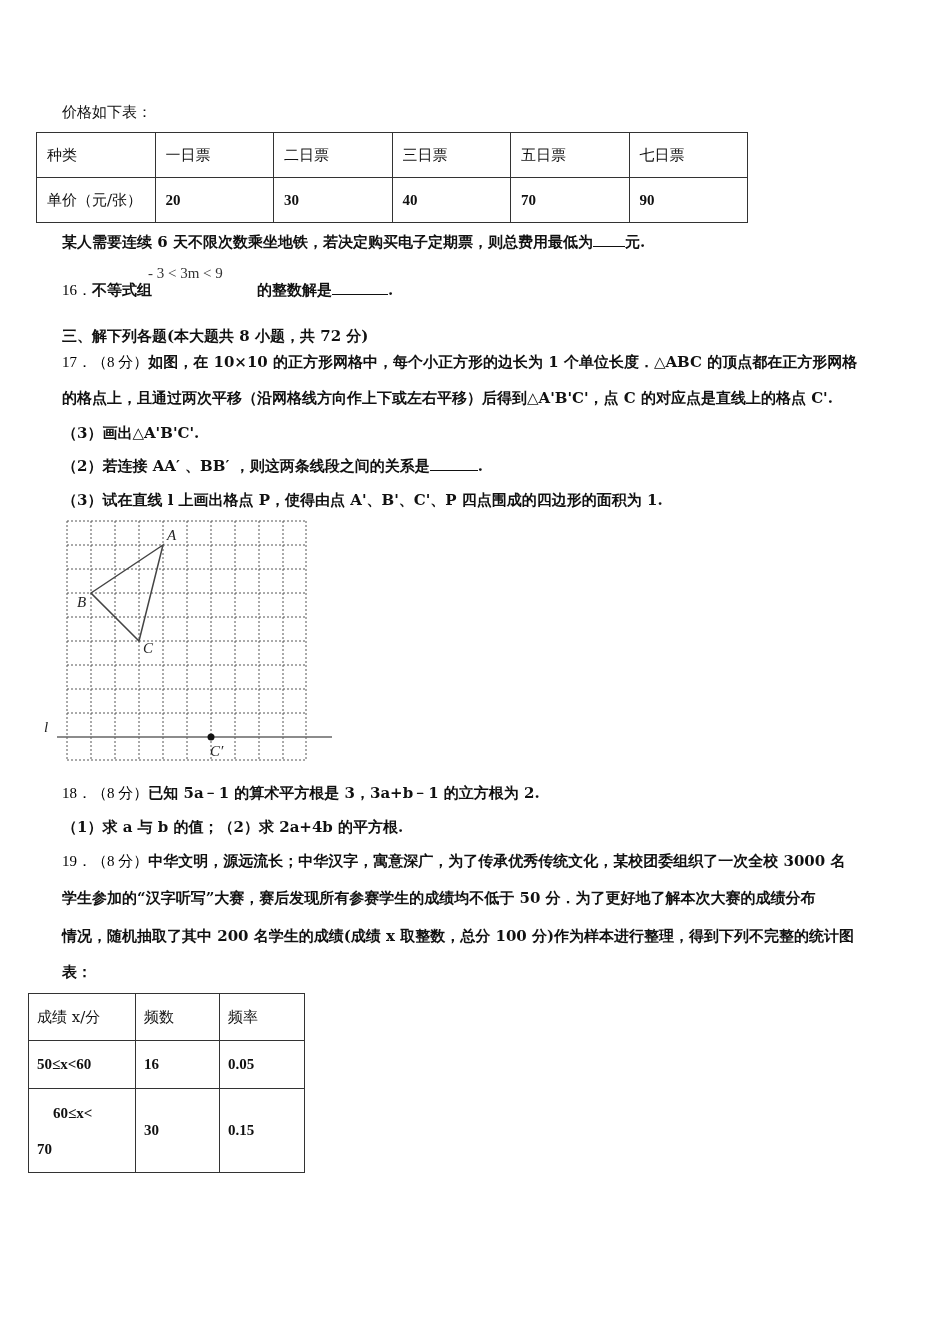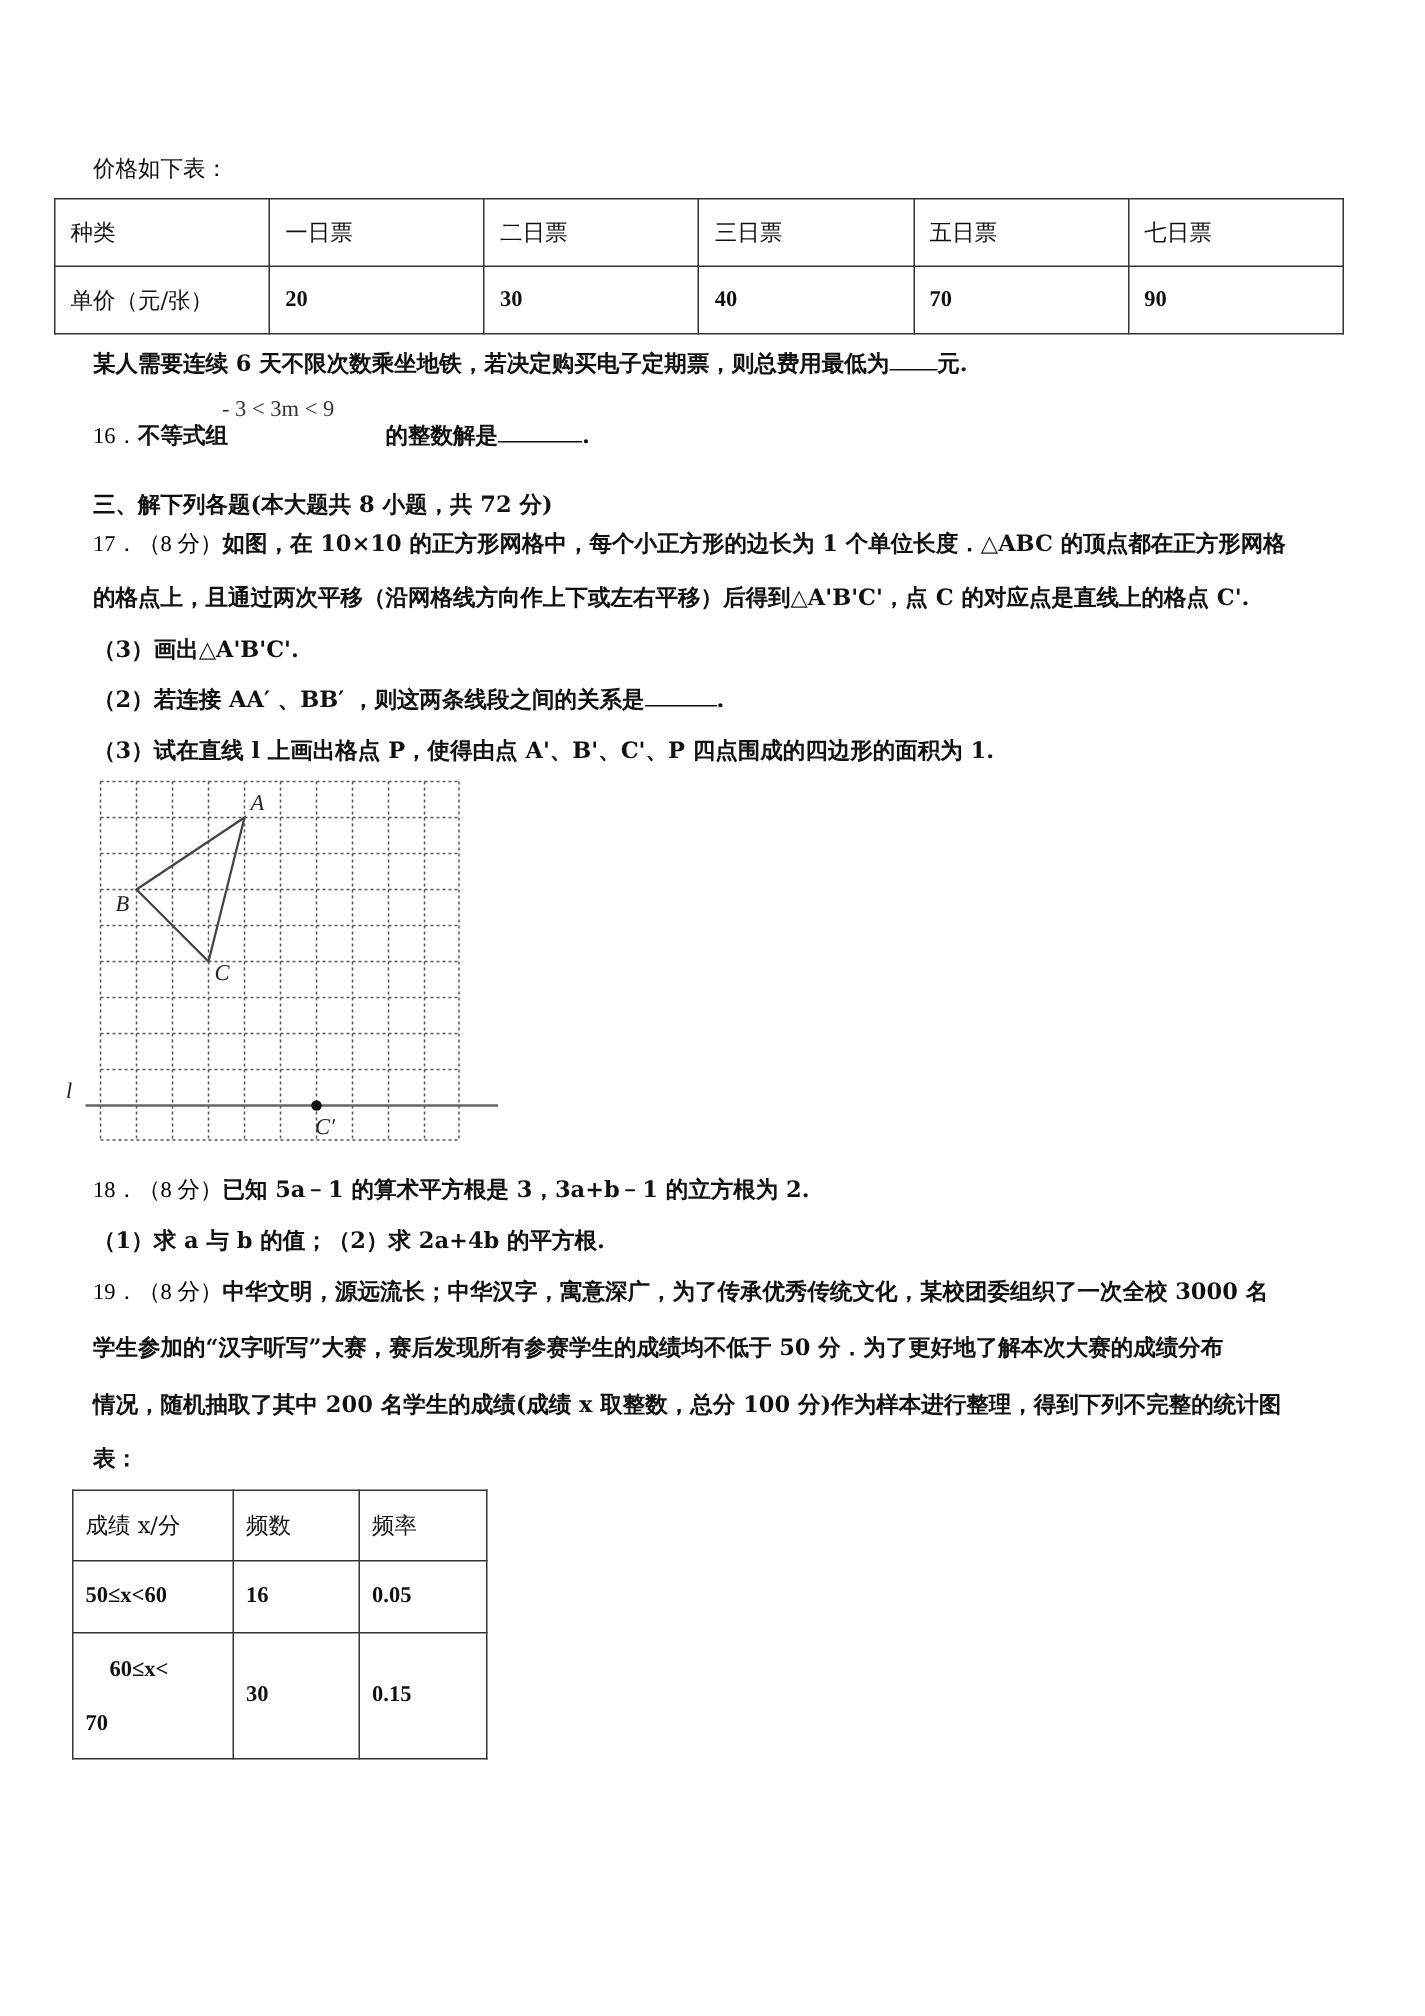--- a/index.html
+++ b/index.html
@@ -8,31 +8,31 @@
     font-family: "DejaVu Serif", "Liberation Serif", serif;
     color: #111;
   }
   .abs { position: absolute; white-space: nowrap; }
   .txt { font-size: 15px; line-height: 20px; margin-left: 16px; }
   .bold { font-weight: bold; }
   .qnum { font-family: Liberation Serif, serif; font-weight: normal; color: #000000; }
   .blank { display: inline-block; border-bottom: 1px solid #111; height: 14px; vertical-align: baseline; }
 
   table.price {
-    position: absolute; left: 36px; top: 132px; width: 860px;
+    position: absolute; left: 36px; top: 132px; width: 712px;
     border-collapse: collapse; table-layout: fixed;
   }
   table.price td {
     border: 1.5px solid #333; height: 44px; padding: 0 10px;
     font-size: 15px; vertical-align: middle;
   }
   table.price td.num { font-family: "Liberation Serif", serif; font-weight: bold; }
 
   table.score {
-    position: absolute; left: 48px; top: 993px; width: 276px;
+    position: absolute; left: 28px; top: 993px; width: 276px;
     border-collapse: collapse; table-layout: fixed;
   }
   table.score td {
     border: 1.5px solid #333; padding: 0 8px; font-size: 15px; vertical-align: middle;
   }
   table.score td.b { font-family: "Liberation Serif", serif; font-weight: bold; }
 
   .formula { font-family: "Liberation Serif", serif; font-size: 15px; color: #333; }
   svg text { font-family: "Liberation Serif", serif; font-style: italic; }
 </style>

